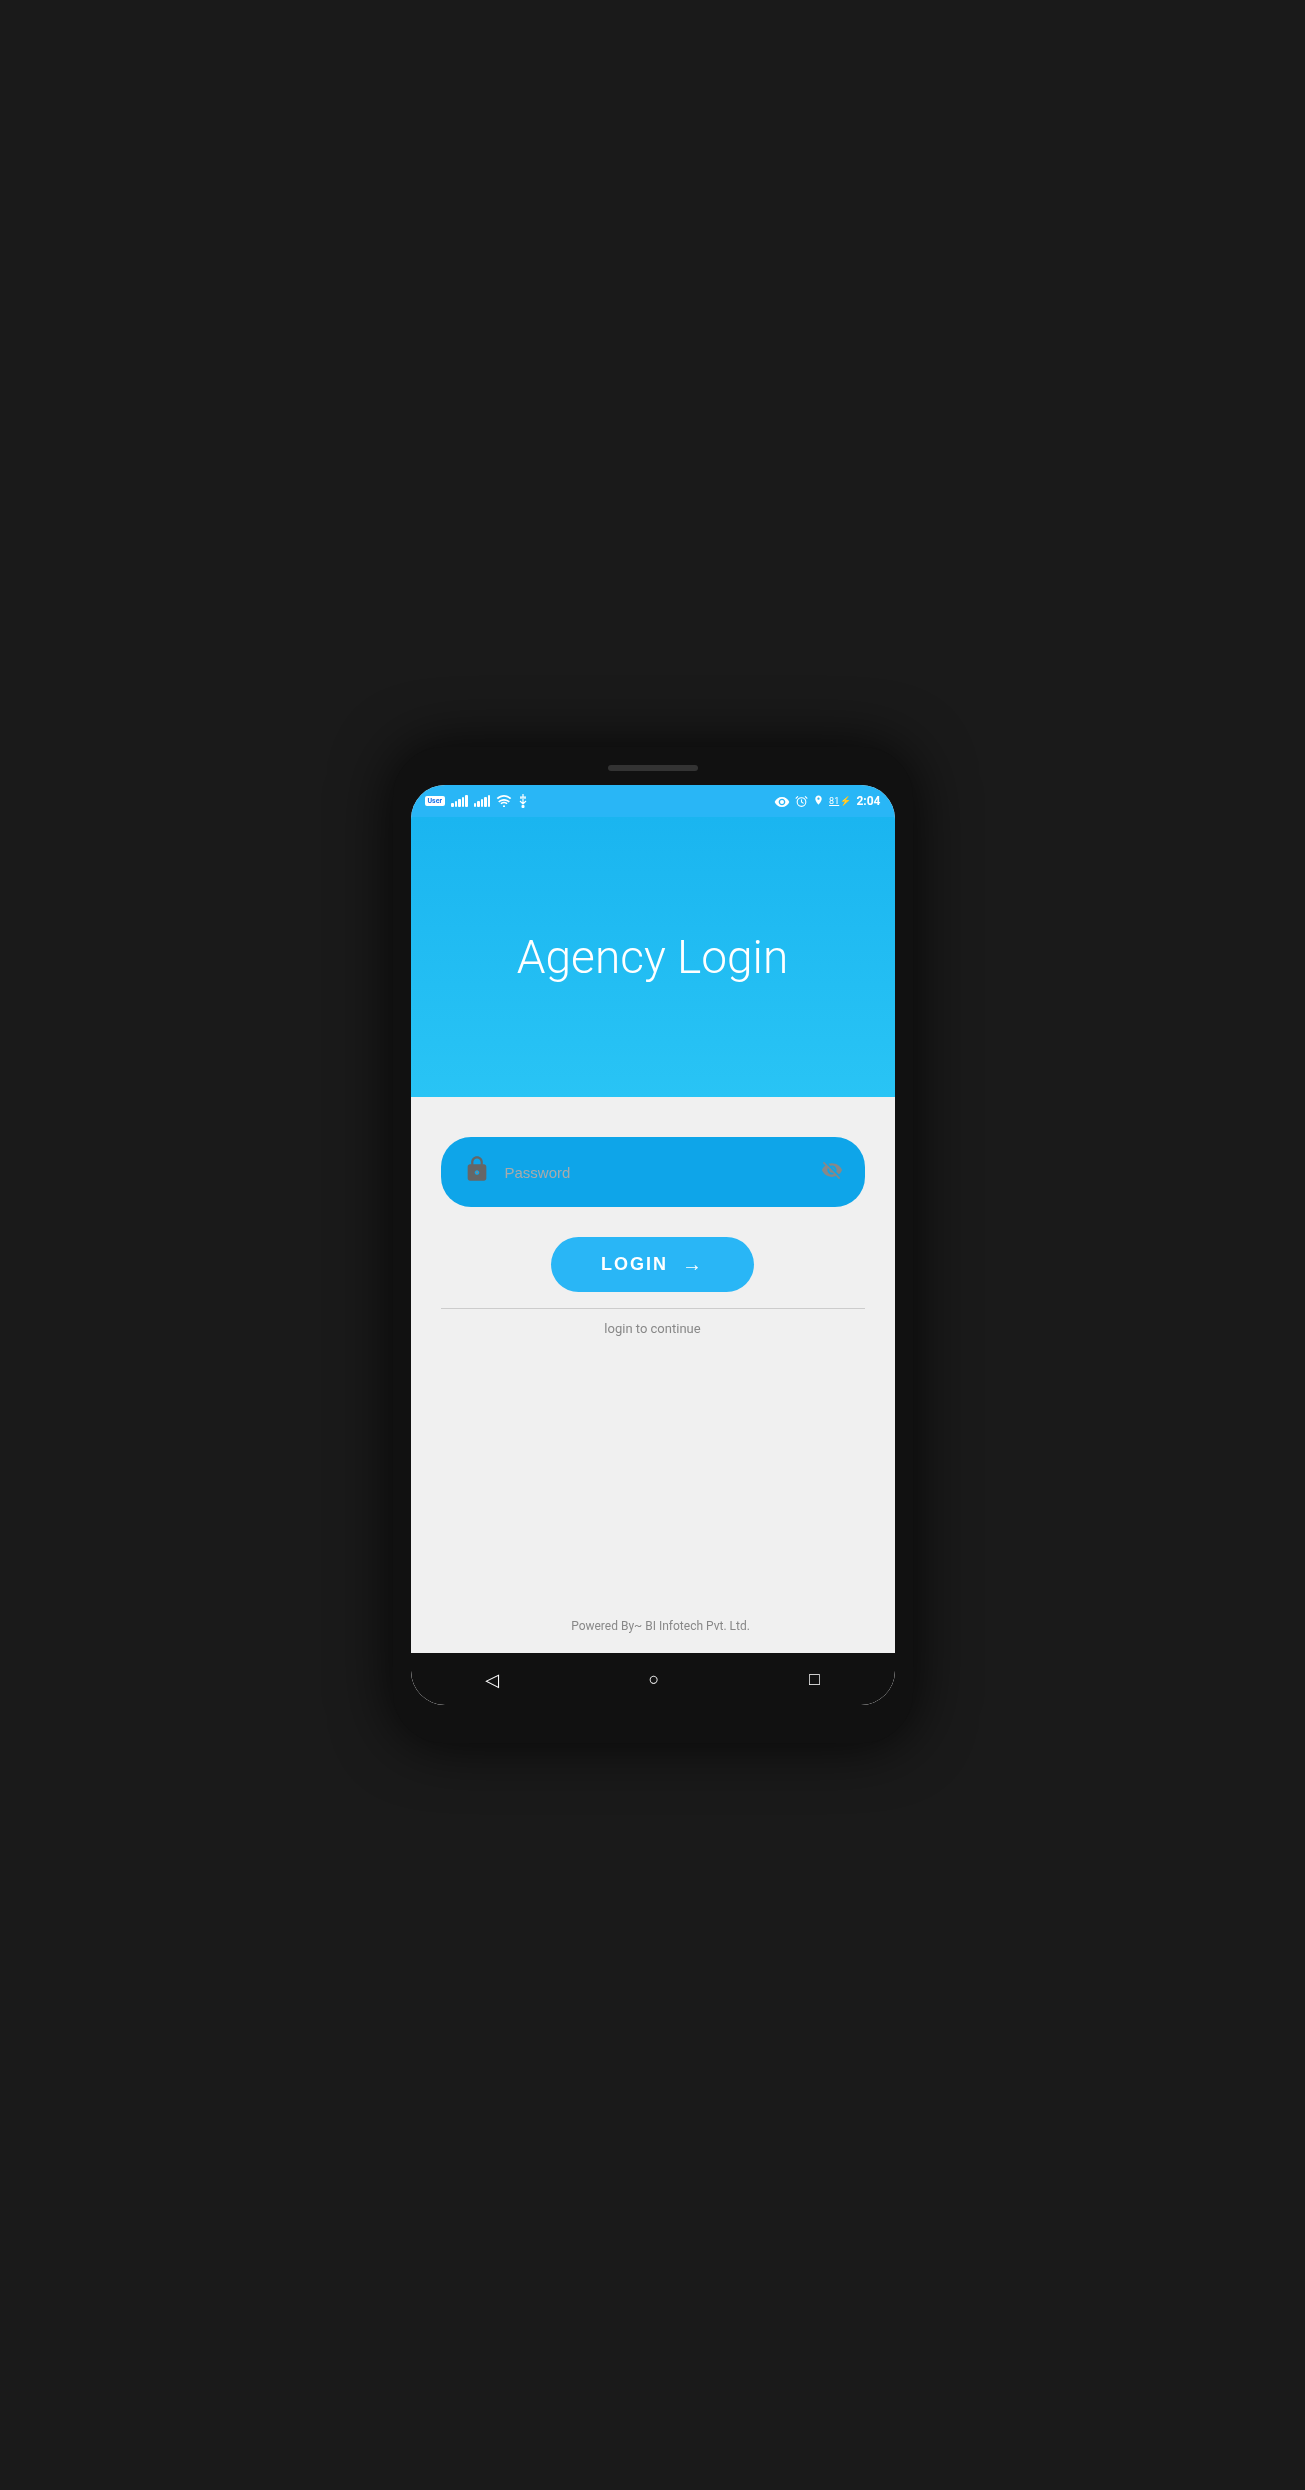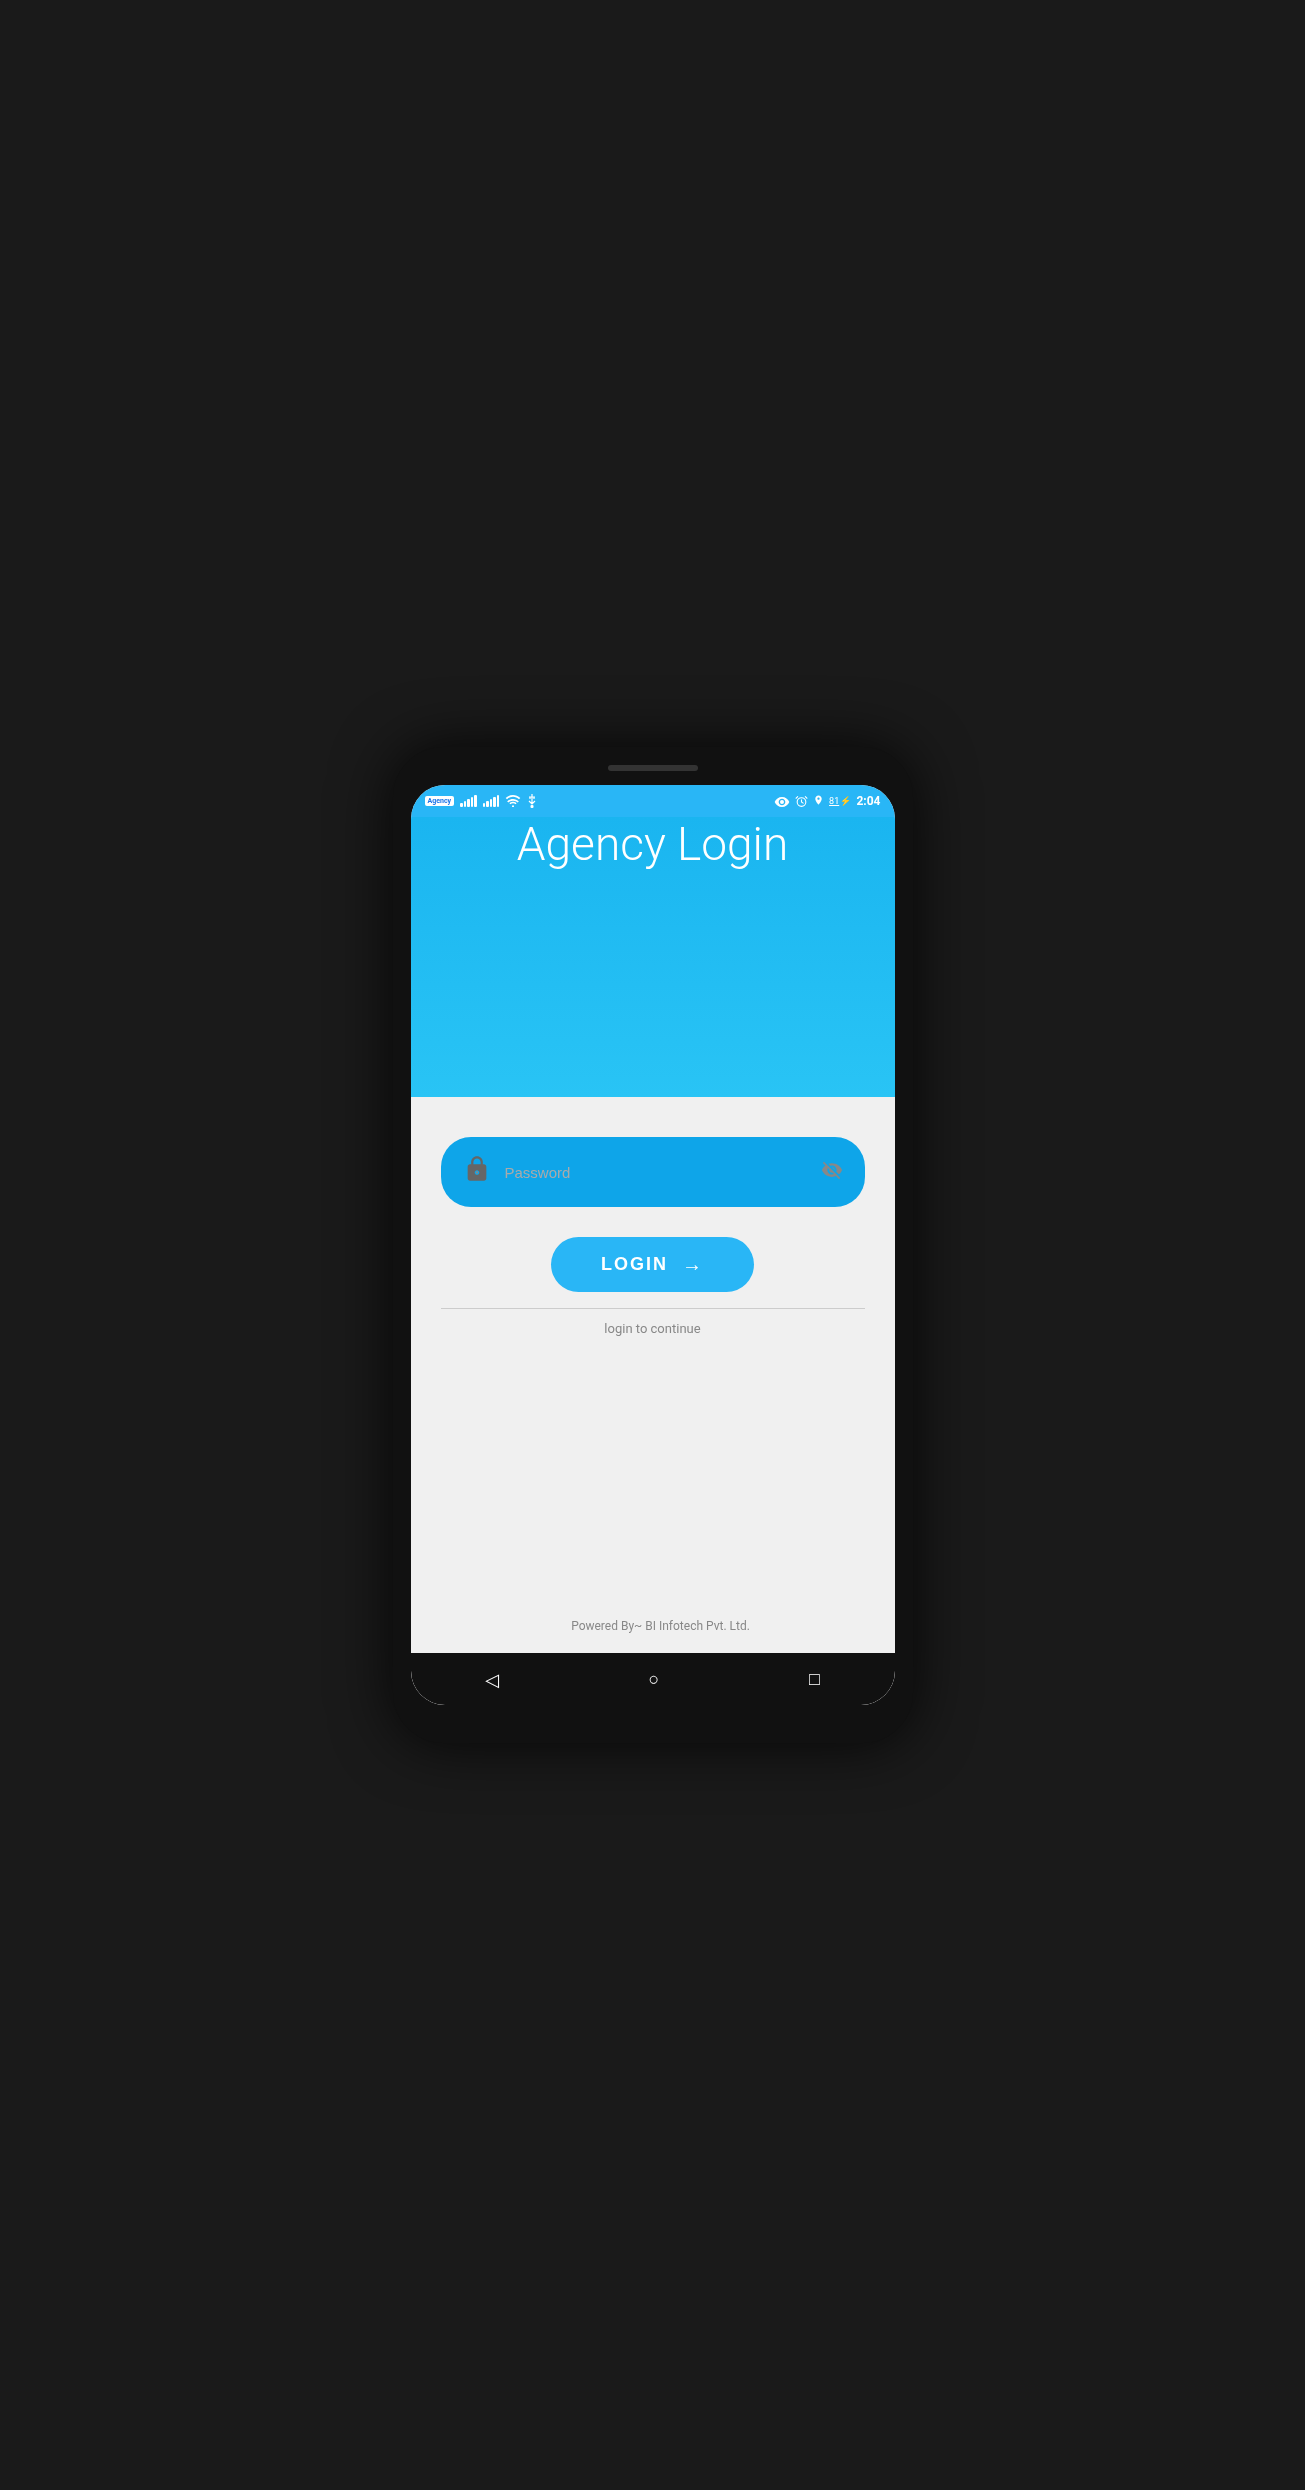--- a/index.html
+++ b/index.html
@@ -101,21 +101,21 @@
       font-size: 12px;
       font-weight: bold;
       color: white;
     }
 
     
     .header-section {
       background: linear-gradient(to bottom, #1ab5f0, #29c4f5);
       flex: 0 0 280px;
       display: flex;
-      align-items: flex-start;
+      align-items: center;
       justify-content: center;
     }
 
     .app-title {
       color: white;
       font-size: 46px;
       font-weight: 300;
       letter-spacing: 0;
     }
 
@@ -267,21 +267,21 @@
   </style>
 </head>
 <body>
 
 <div class="phone-frame">
   <div class="phone-speaker"></div>
   <div class="phone-screen">
 
     <div class="status-bar">
       <div class="status-left">
-        <span class="volte-badge">Agency</span>
+        <span class="volte-badge">User</span>
         <div class="signal-bars">
           <span style="height:4px"></span>
           <span style="height:6px"></span>
           <span style="height:8px"></span>
           <span style="height:10px"></span>
           <span style="height:12px"></span>
         </div>
         <div class="signal-bars">
           <span style="height:4px"></span>
           <span style="height:6px"></span>

